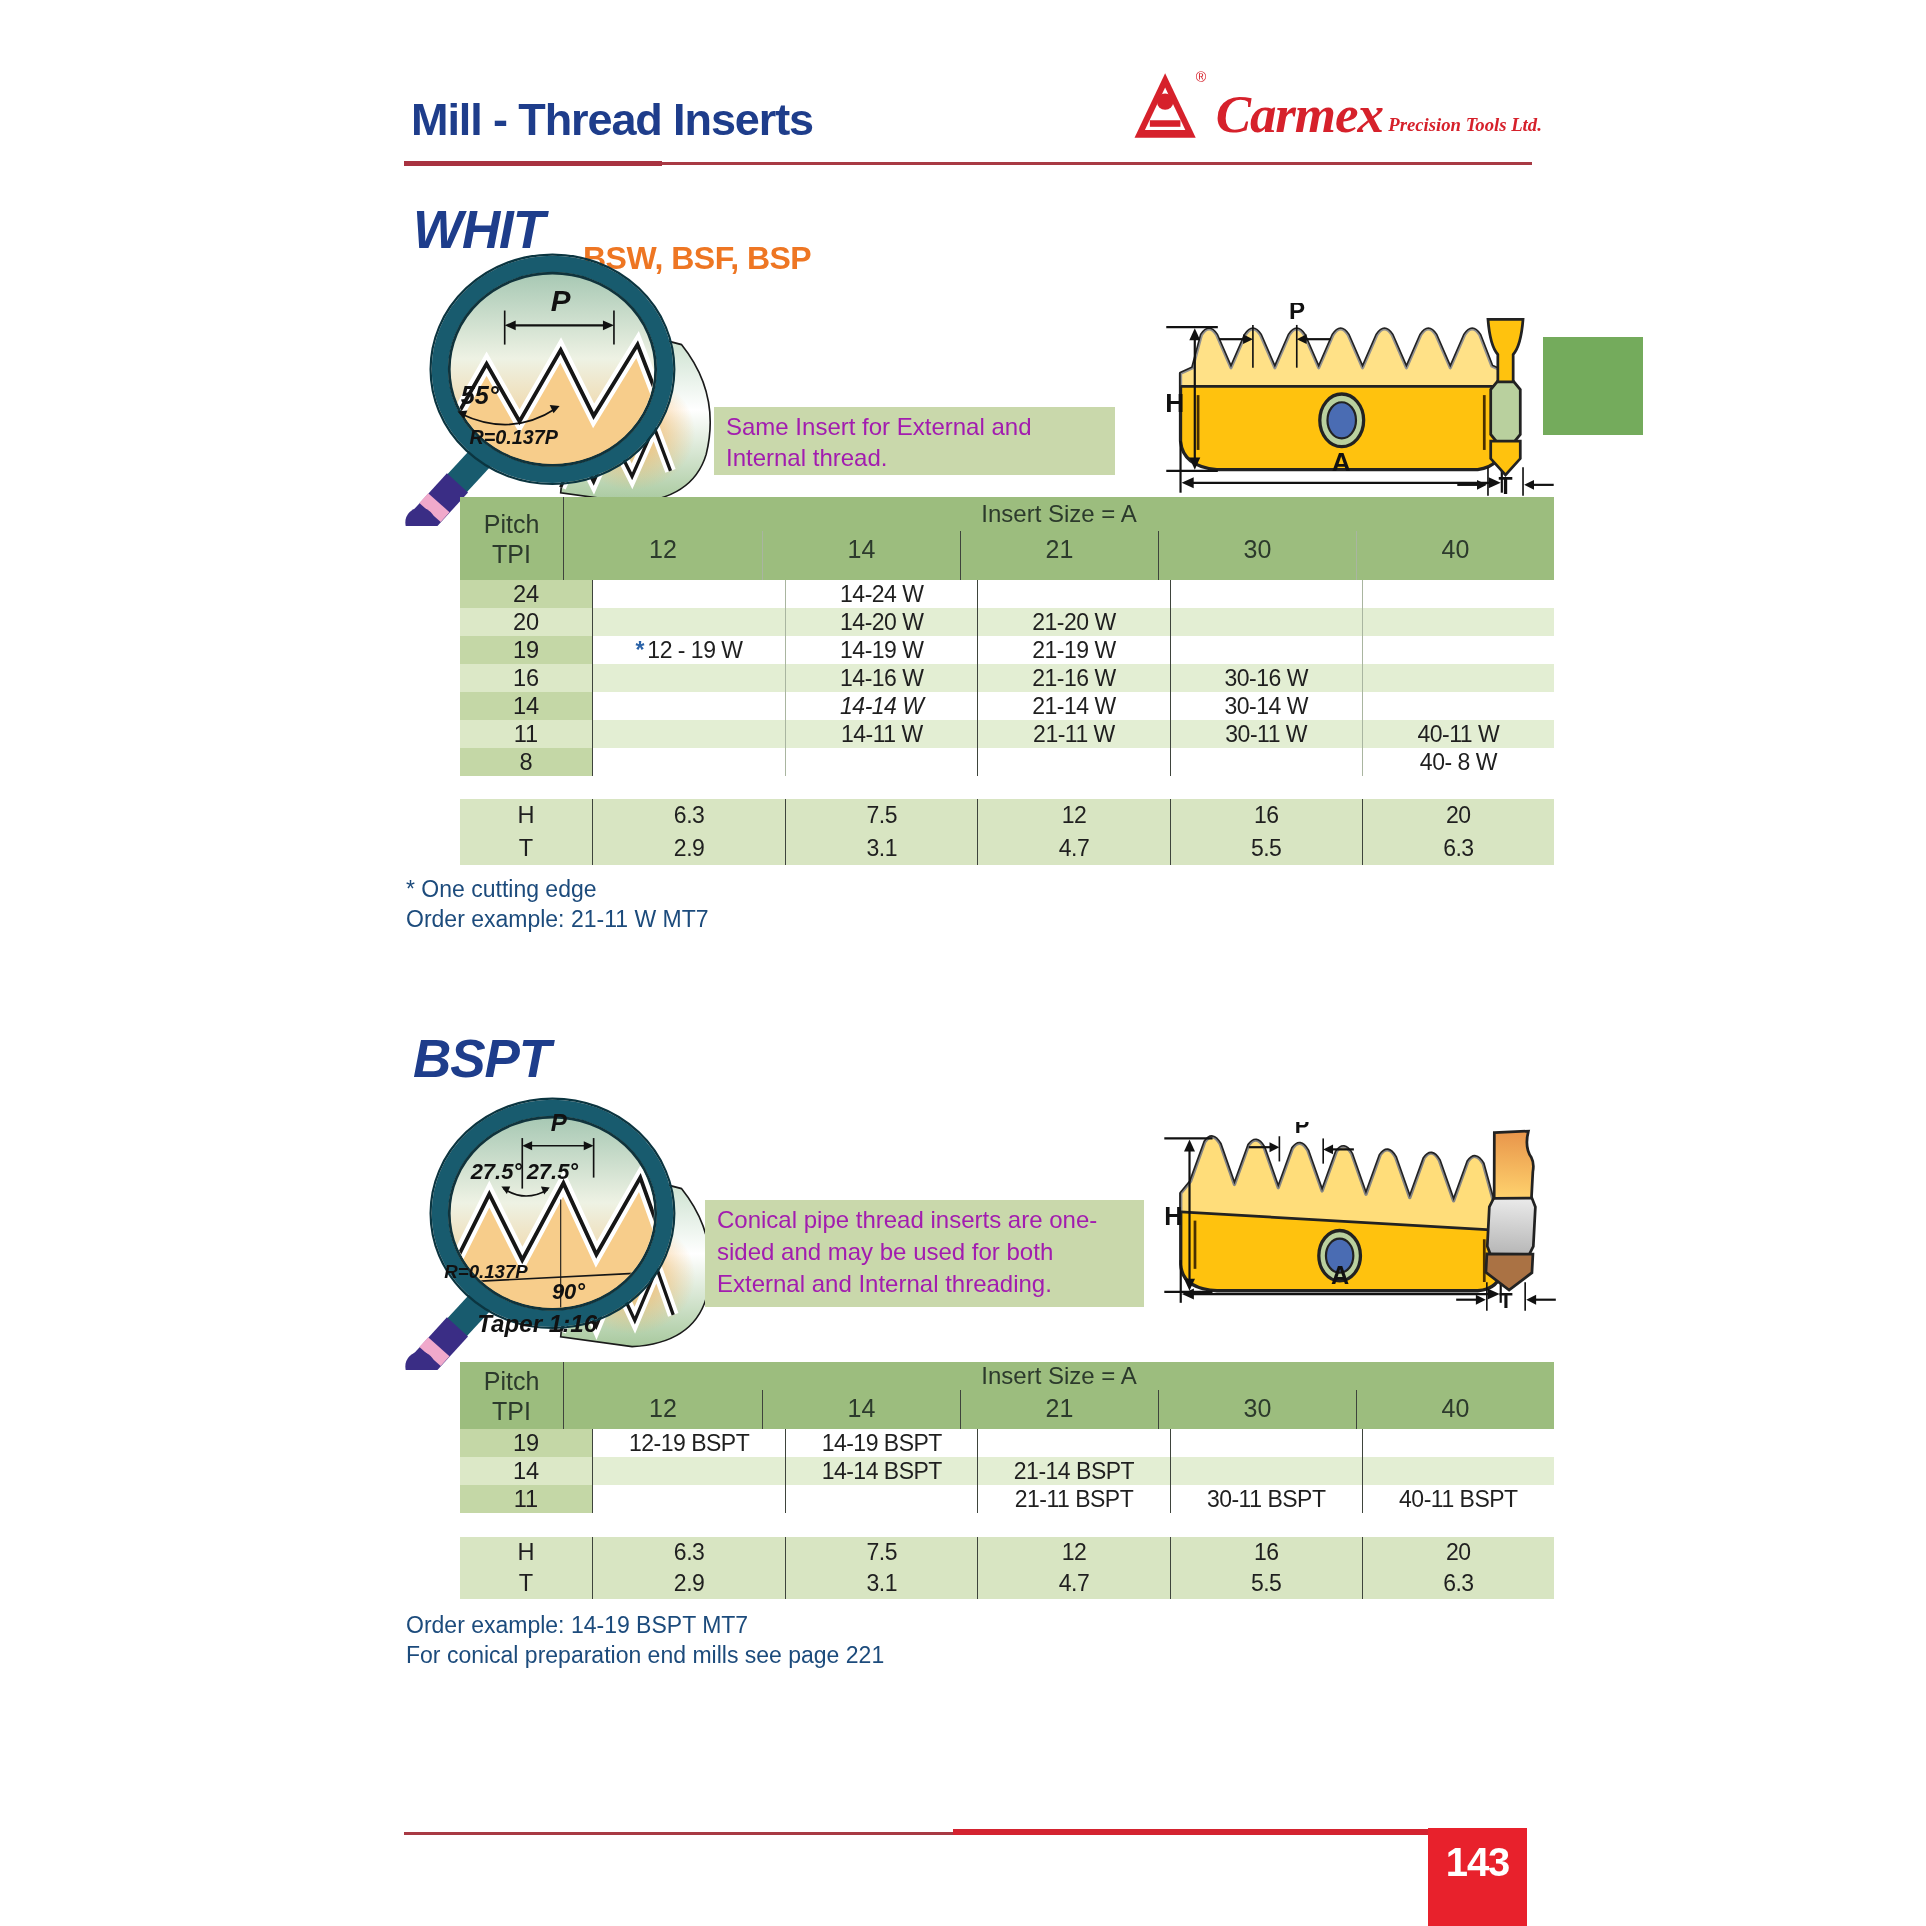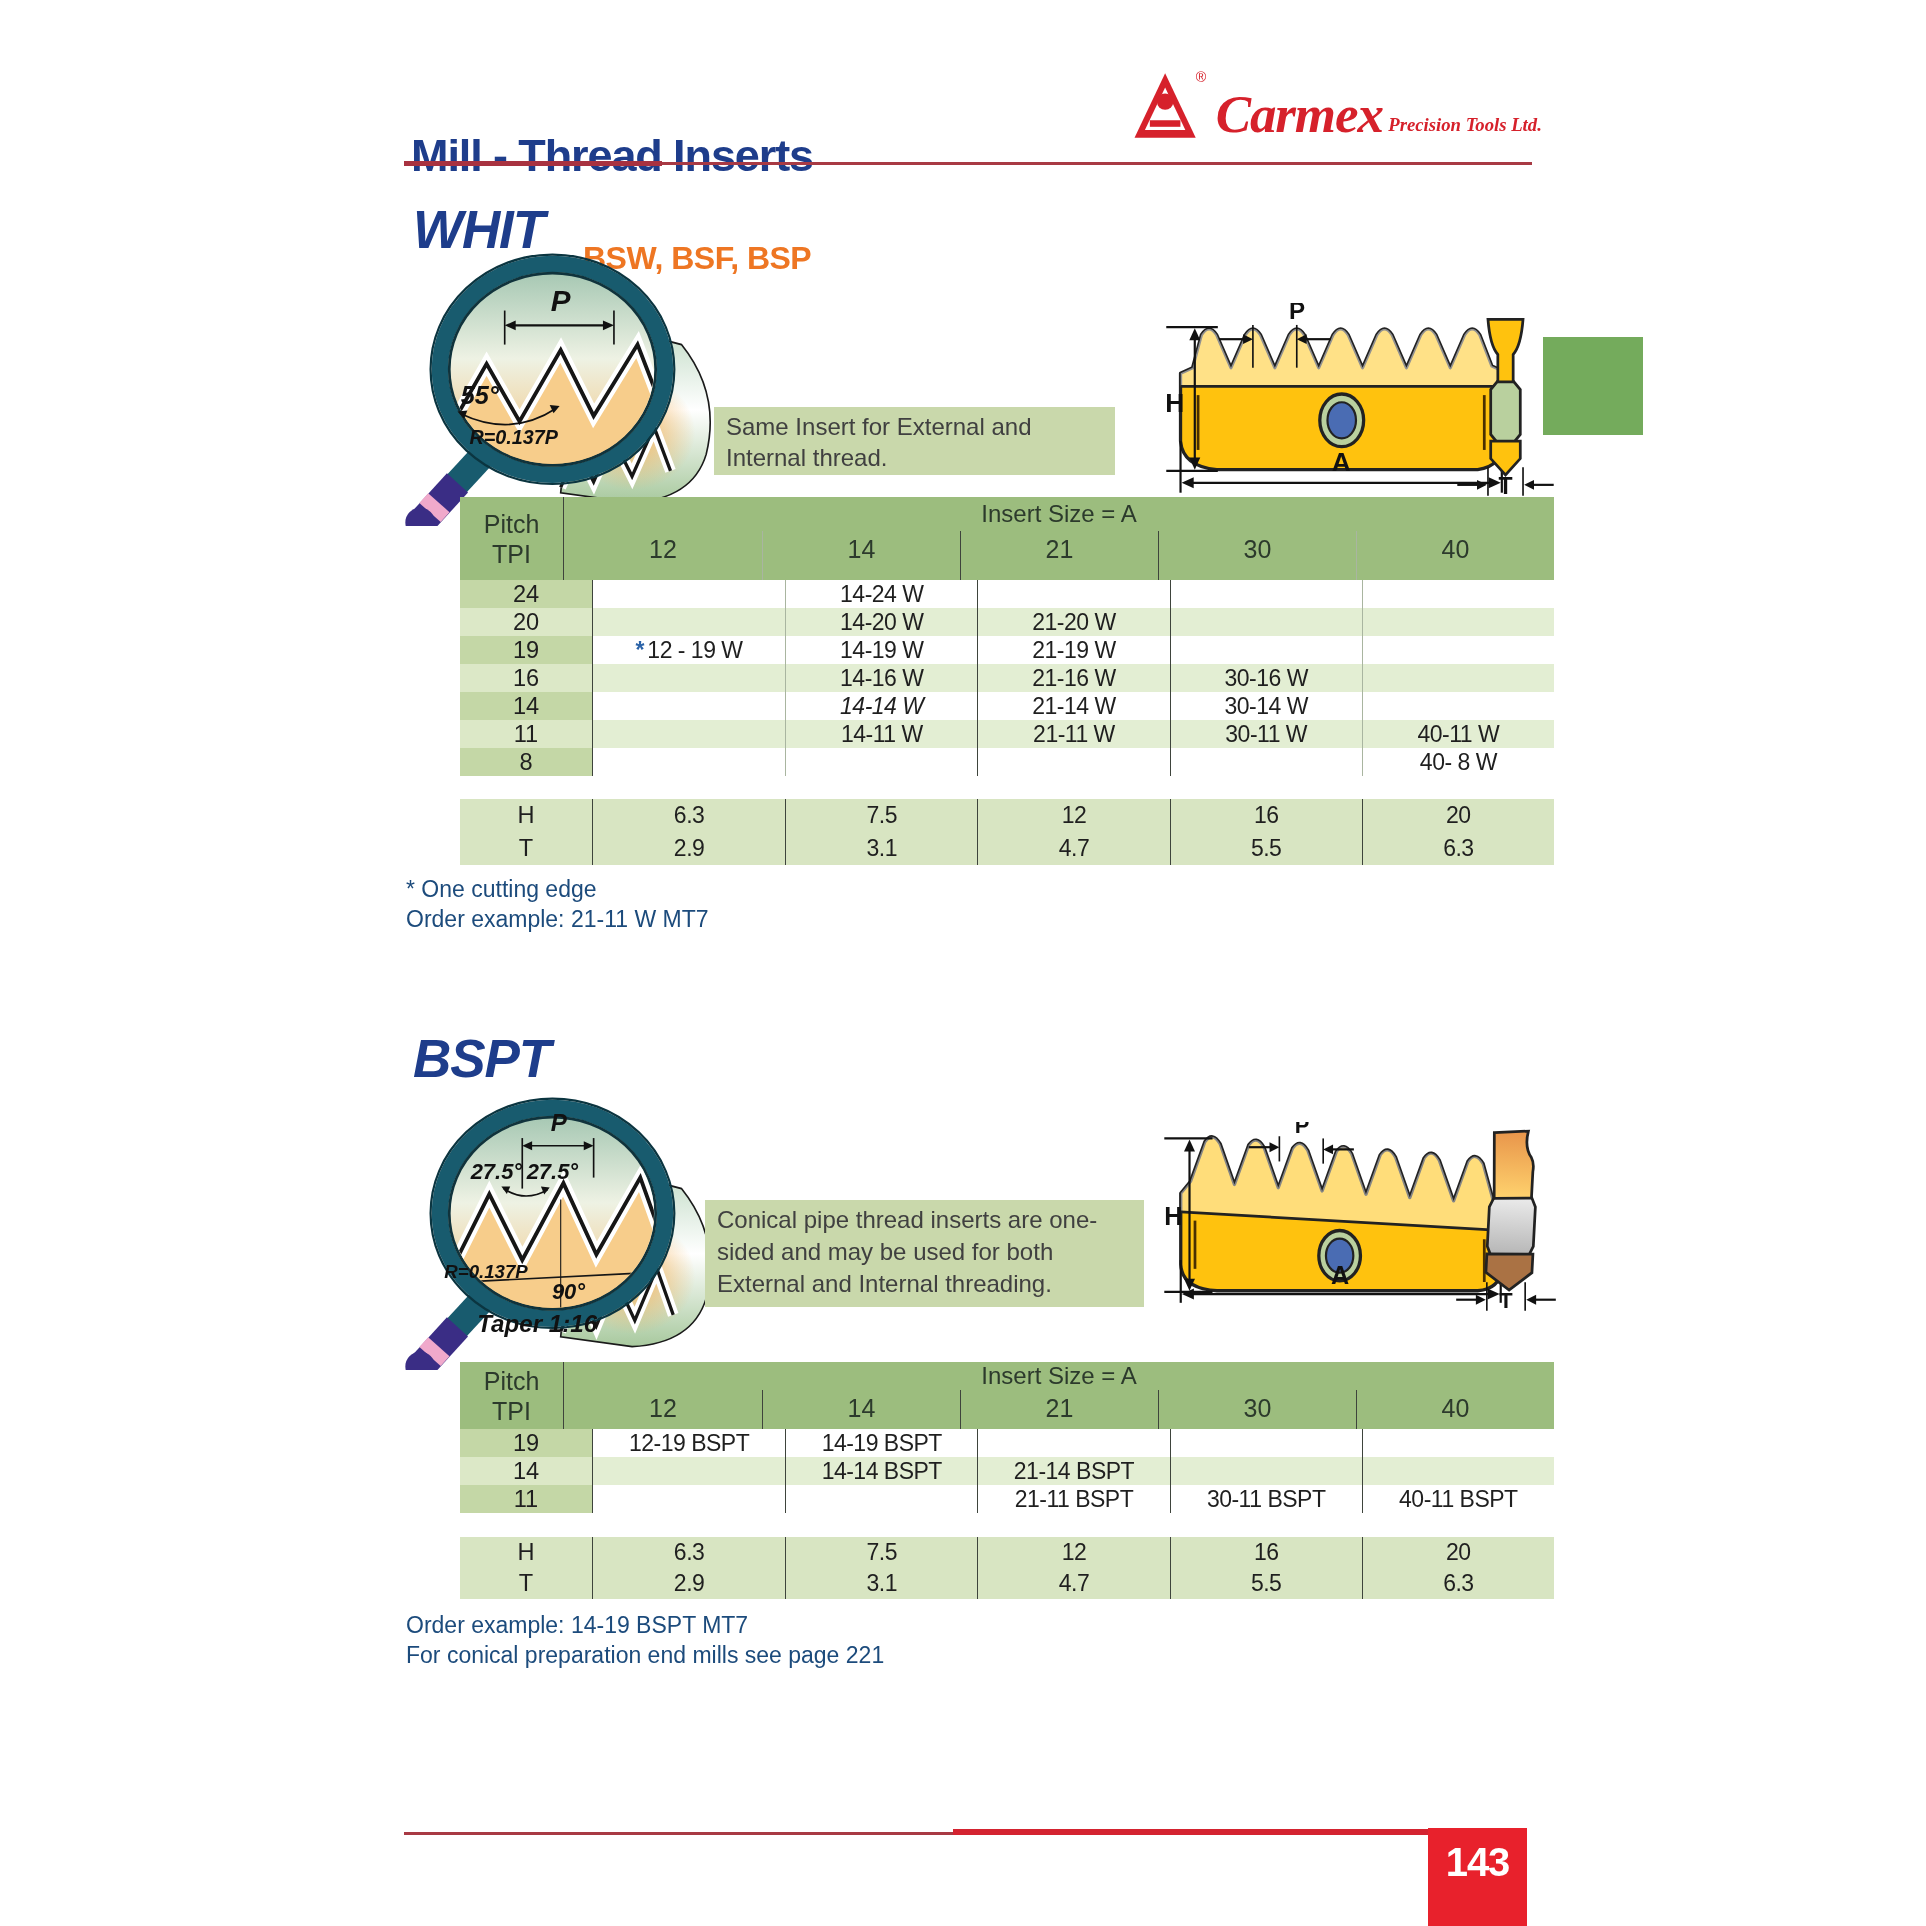--- a/index.html
+++ b/index.html
@@ -4,35 +4,35 @@
 <style>
   * { box-sizing: border-box; margin: 0; padding: 0; }
   html,body { background:#ffffff; }
   .page {
     position: relative; width: 1926px; height: 1926px; background: #ffffff;
     font-family: "Liberation Sans", sans-serif; overflow: hidden;
   }
   .abs { position: absolute; }
 
   
-  .main-title { left:411px; top:94px; font-size:45px; font-weight:bold; color:#1e3d8b; letter-spacing:-1.1px;margin-top:36px; }
+  .main-title { left:411px; top:94px; font-size:45px; font-weight:bold; color:#1e3d8b; letter-spacing:-1.1px; }
   .logo-row { left:1131px; top:70px; display:flex; align-items:flex-end; }
   .brand { font-family:"Liberation Serif", serif; font-style:italic; font-weight:bold;
            font-size:53px; color:#d6212b; line-height:1; margin-left:7.7px; letter-spacing:-1.1px;}
   .brand-suffix { font-family:"Liberation Serif", serif; font-style:italic; font-weight:bold;
            font-size:18.7px; color:#d6212b; margin-left:5.5px; padding-bottom:5.5px; }
   .rule-thin  { left:404px; top:162px; width:1128px; height:2.7px; background:#a83a44; }
   .rule-thick { left:404px; top:161px; width:258px;  height:5px; background:#a83240; }
 
   
   .sec-title { font-size:53px; font-weight:bold; font-style:italic; color:#1e3d8b; letter-spacing:-1.1px;}
   .sec-sub   { font-size:32px; font-weight:bold; color:#ee7623; letter-spacing:-0.5px;}
 
   
-  .note-box { background:#c9d8ab; color:#404040; font-size:24px; line-height:31px; padding:4.4px 12px; }
+  .note-box { background:#c9d8ab; color:#a21caf; font-size:24px; line-height:31px; padding:4.4px 12px; }
 
   
   .ttable { left:428px; width:1126px; color:#1f1f1f;padding-left:32px; }
   .thead { display:flex; background:#9cbd7e; color:#2c3a2c; }
   .t1 .thead { height:83px; }
   .t2 .thead { height:67px; }
   .pitch-head { width:137px; border-right:1.6px solid #3e443c; display:flex; flex-direction:column;
                 justify-content:center; align-items:center; font-size:25px; line-height:30px; }
   .size-area { flex:1; display:flex; flex-direction:column; }
   .size-title { display:flex; align-items:center; justify-content:center; font-size:24px; }

